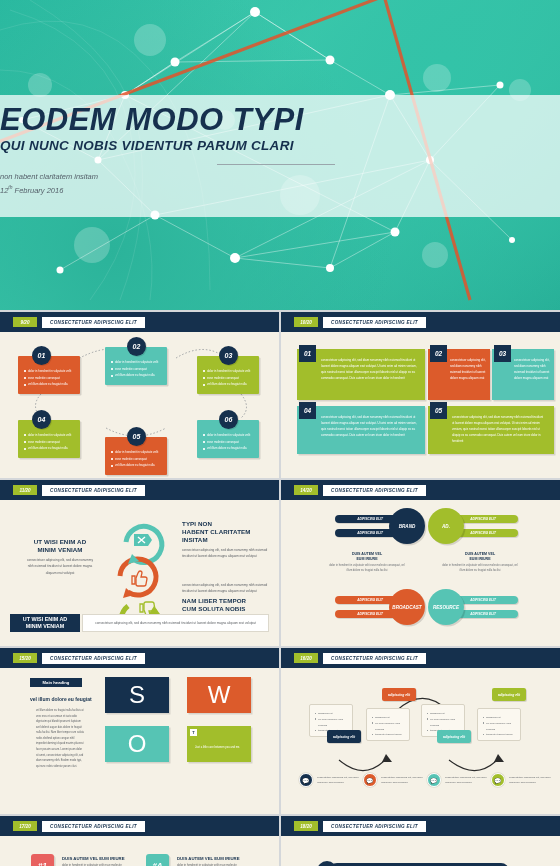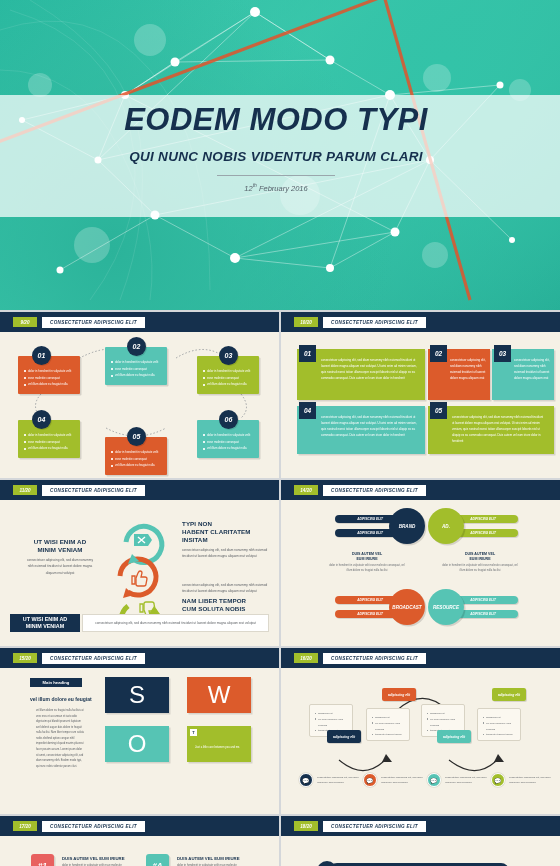--- a/index.html
+++ b/index.html
@@ -12,25 +12,25 @@
   .slide.full { width:560px; height:310px; grid-column:1 / span 2; }
 
   
   .hero { position:absolute; inset:0; background:
       radial-gradient(circle at 20% 80%, #2bb39a 0%, rgba(43,179,154,0) 55%),
       radial-gradient(circle at 80% 20%, #33c3a8 0%, rgba(51,195,168,0) 60%),
       linear-gradient(135deg,#2ab9a0 0%,#3fc9ad 40%,#26ae96 100%); }
   .hero-net { position:absolute; inset:0; }
   .band { position:absolute; left:0; right:0; top:95px; height:122px;
           background:rgba(255,255,255,.72); }
-  .hero-txt { position:absolute; left:0; right:8px; top:104px; text-align:center; z-index:5; }
+  .hero-txt { position:absolute; left:0; right:8px; top:104px; z-index:5; }
   .h-title { font-size:31px; font-weight:bold; font-style:italic; color:#16304e;
              letter-spacing:.5px; line-height:1.05; }
   .h-sub { font-size:13.5px; font-weight:bold; font-style:italic; color:#16304e;
-           letter-spacing:.3px; margin-top:12px; }
+           letter-spacing:.3px; margin-top:1px; }
   .h-line { width:118px; height:1px; background:#9aa6ac; margin:11px auto 5px; }
   .h-note { font-size:7.5px; font-style:italic; color:#55606a; line-height:1.75; }
   .h-note sup { font-size:5px; }
 
   
   .hdr { position:absolute; top:0; left:0; right:0; height:20px; background:#15304d; }
   .hdr-num { position:absolute; left:13px; top:5px; width:24px; height:10px;
              background:#a2be2b; color:#fff; font-size:4.6px; font-style:italic;
              font-weight:bold; display:flex; align-items:center; justify-content:center; }
   .hdr-box { position:absolute; left:42px; top:4.5px; height:11px; padding:0 8px;
@@ -176,20 +176,21 @@
         </g>
         <path d="M-10 145 L400 -10" stroke="#e2542a" stroke-width="3.2" opacity=".85" fill="none"></path>
         <path d="M383 -8 L470 300" stroke="#e2542a" stroke-width="3.2" opacity=".85" fill="none"></path>
       </svg>
       <div class="band"></div>
     </div>
     <div class="hero-txt">
       <div class="h-title">EODEM MODO TYPI</div>
       <div class="h-sub">QUI NUNC NOBIS VIDENTUR PARUM CLARI</div>
       <div class="h-line"></div>
+      <div class="h-note">non habent claritatem insitam</div>
       <div class="h-note"><span>12</span><sup>th</sup><span> February 2016</span></div>
     </div>
   </div>
 
   <div class="slide">
     <div class="hdr"></div>
     <div class="hdr-num">9/20</div>
     <div class="hdr-box">CONSECTETUER ADIPISCING ELIT</div>
     <div class="body-area">
       <svg width="267" height="140" style="position:absolute;left:0;top:0">

